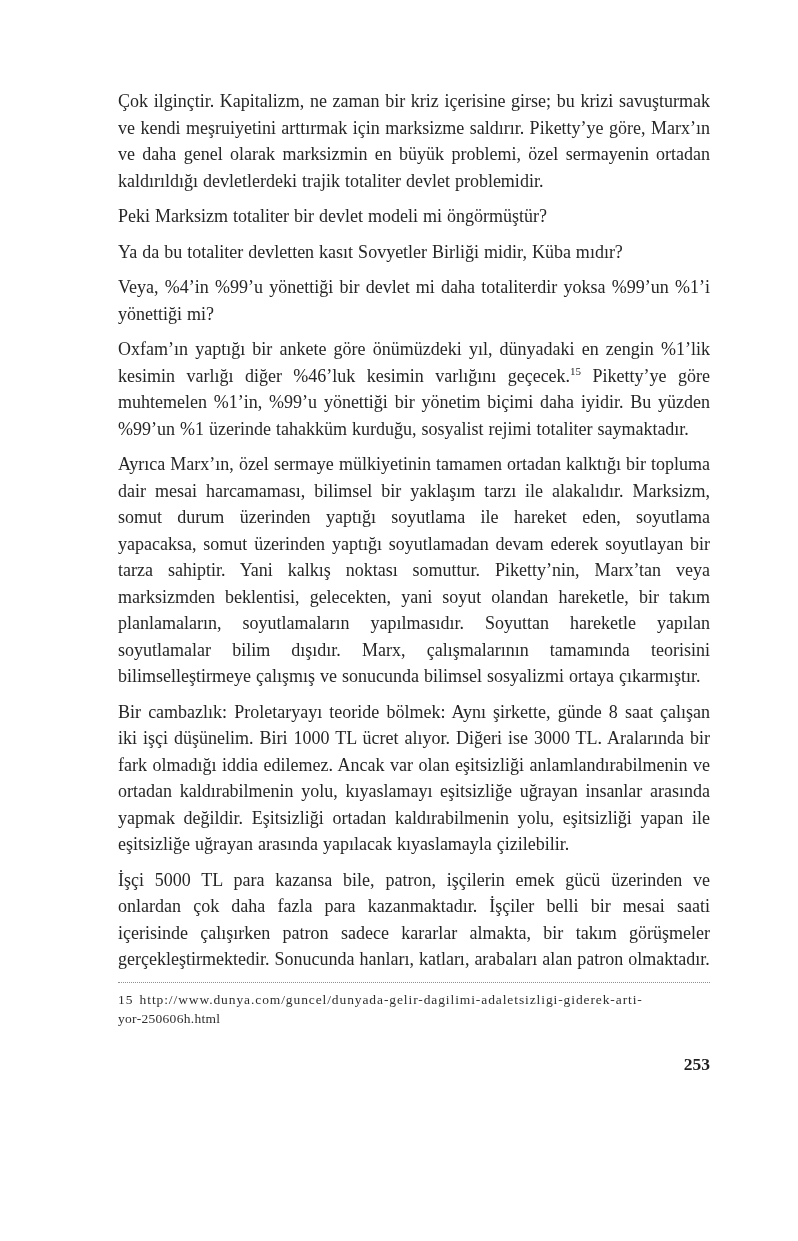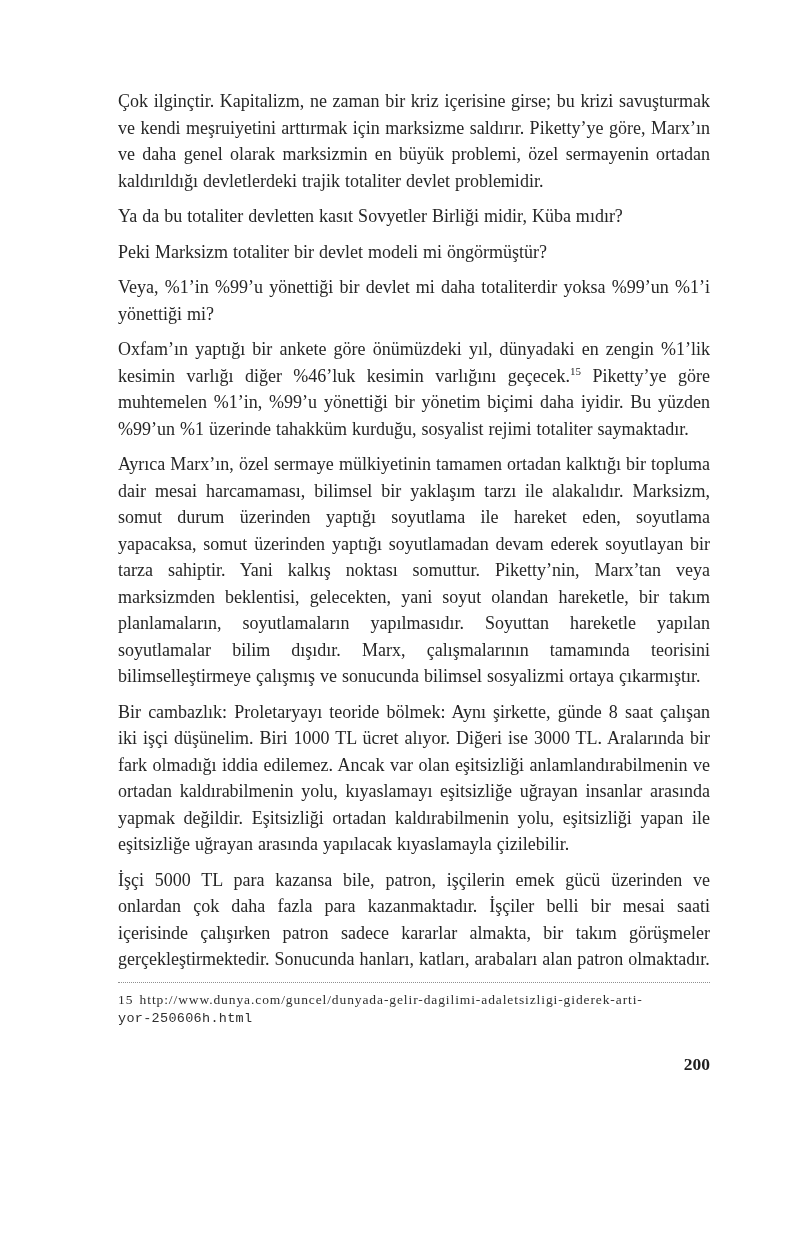--- a/index.html
+++ b/index.html
@@ -37,56 +37,56 @@
     margin-top: 4px;
     height: 0;
   }
   .footnote {
     margin-top: 7px;
     font-size: 13.5px;
     line-height: 19px;
     color: #2e2e2e;
   }
   .footnote .fn-line-1 { letter-spacing: 0.9px; word-spacing: 2px; }
-  .footnote .fn-line-2 { letter-spacing: 0.3px; font-family: Liberation Mono, monospace; }
+  .footnote .fn-line-2 { letter-spacing: 0.3px; }
   .page-number {
     margin-top: 26px;
     text-align: right;
     font-weight: bold;
     font-size: 17.5px;
     color: #1f1f1f;
   }
 </style>
 </head>
 <body>
 
 <div class="text-block">
 
   <p class="para">Çok ilginçtir. Kapitalizm, ne zaman bir kriz içerisine girse; bu krizi savuşturmak ve kendi meşruiyetini arttırmak için marksizme saldırır. Piketty’ye göre, Marx’ın ve daha genel olarak marksizmin en büyük problemi, özel sermayenin ortadan kaldırıldığı devletlerdeki trajik totaliter devlet problemidir.</p>
 
+  <p class="para">Peki Marksizm totaliter bir devlet modeli mi öngörmüştür?</p>
+
   <p class="para">Ya da bu totaliter devletten kasıt Sovyetler Birliği midir, Küba mıdır?</p>
 
-  <p class="para">Peki Marksizm totaliter bir devlet modeli mi öngörmüştür?</p>
-
-  <p class="para">Veya, %1’in %99’u yönettiği bir devlet mi daha totaliterdir yoksa %99’un %1’i yönettiği mi?</p>
+  <p class="para">Veya, %4’in %99’u yönettiği bir devlet mi daha totaliterdir yoksa %99’un %1’i yönettiği mi?</p>
 
   <p class="para">
     <span>Oxfam’ın yaptığı bir ankete göre önümüzdeki yıl, dünyadaki en zengin %1’lik kesimin varlığı diğer %46’luk kesimin varlığını geçecek.</span><sup class="fn-ref">15</sup><span> Piketty’ye göre muhtemelen %1’in, %99’u yönettiği bir yönetim biçimi daha iyidir. Bu yüzden %99’un %1 üzerinde tahakküm kurduğu, sosyalist rejimi totaliter saymaktadır.</span>
   </p>
 
   <p class="para">Ayrıca Marx’ın, özel sermaye mülkiyetinin tamamen ortadan kalktığı bir topluma dair mesai harcamaması, bilimsel bir yaklaşım tarzı ile alakalıdır. Marksizm, somut durum üzerinden yaptığı soyutlama ile hareket eden, soyutlama yapacaksa, somut üzerinden yaptığı soyutlamadan devam ederek soyutlayan bir tarza sahiptir. Yani kalkış noktası somuttur. Piketty’nin, Marx’tan veya marksizmden beklentisi, gelecekten, yani soyut olandan hareketle, bir takım planlamaların, soyutlamaların yapılmasıdır. Soyuttan hareketle yapılan soyutlamalar bilim dışıdır. Marx, çalışmalarının tamamında teorisini bilimselleştirmeye çalışmış ve sonucunda bilimsel sosyalizmi ortaya çıkarmıştır.</p>
 
   <p class="para">
     <b>Bir cambazlık: Proletaryayı teoride b</b><span>ölmek: Aynı şirkette, günde 8 saat çalışan iki işçi düşünelim. Biri 1000 TL ücret alıyor. Diğeri ise 3000 TL. Aralarında bir fark olmadığı iddia edilemez. Ancak var olan eşitsizliği anlamlandırabilmenin ve ortadan kaldırabilmenin yolu, kıyaslamayı eşitsizliğe uğrayan insanlar arasında yapmak değildir. Eşitsizliği ortadan kaldırabilmenin yolu, eşitsizliği yapan ile eşitsizliğe uğrayan arasında yapılacak kıyaslamayla çizilebilir.</span>
   </p>
 
   <p class="para">İşçi 5000 TL para kazansa bile, patron, işçilerin emek gücü üzerinden ve onlardan çok daha fazla para kazanmaktadır. İşçiler belli bir mesai saati içerisinde çalışırken patron sadece kararlar almakta, bir takım görüşmeler gerçekleştirmektedir. Sonucunda hanları, katları, arabaları alan patron olmaktadır.</p>
 
   <div class="footnote-sep"></div>
 
   <div class="footnote">
     <div class="fn-line-1">15 http://www.dunya.com/guncel/dunyada-gelir-dagilimi-adaletsizligi-giderek-arti-</div>
     <div class="fn-line-2">yor-250606h.html</div>
   </div>
 
-  <div class="page-number">200</div>
+  <div class="page-number">253</div>
 
 </div>
 
 </body></html>

